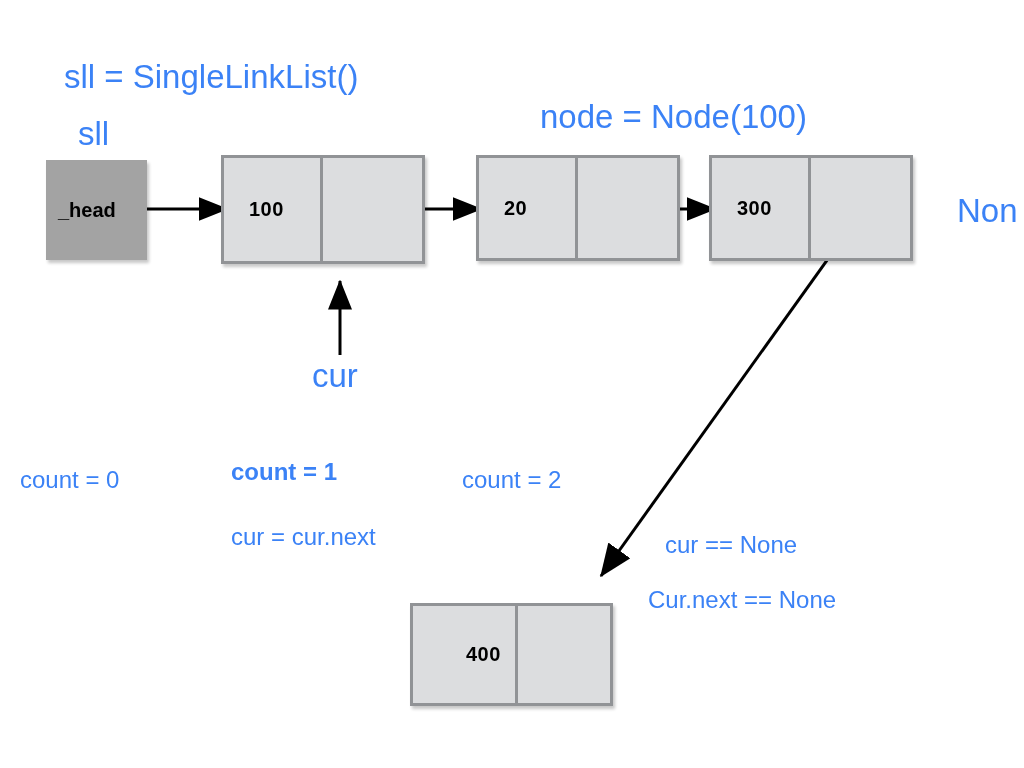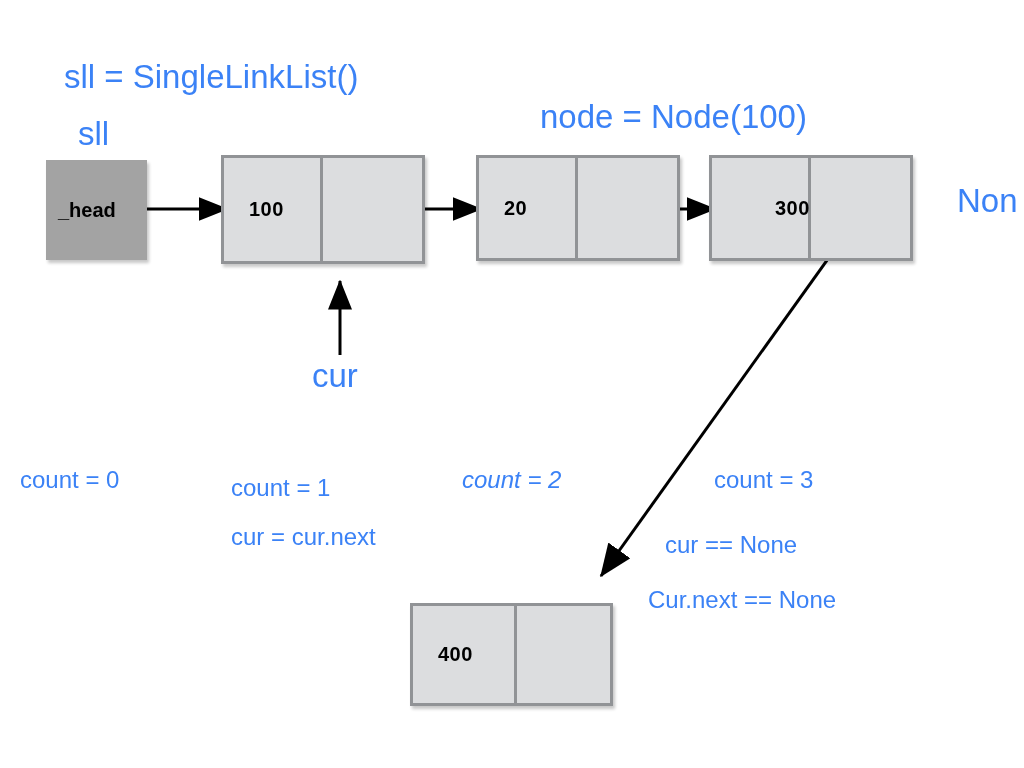--- a/index.html
+++ b/index.html
@@ -136,44 +136,43 @@
   </div>
 
   <div class="node" style="left:476px; top:155px; width:204px; height:106px;text-align:center;">
     <div class="cell cell-data" style="width:99px;">
       <span class="val">20</span>
     </div>
     <div class="cell cell-next" style="width:99px;"></div>
   </div>
 
   <div class="node" style="left:709px; top:155px; width:204px; height:106px;">
-    <div class="cell cell-data" style="width:99px;padding-left:38px;">
+    <div class="cell cell-data" style="width:99px;">
       <span class="val">300</span>
     </div>
     <div class="cell cell-next" style="width:99px;"></div>
   </div>
 
-  <div class="label label-lg" style="left:957px; top:184px;text-align:center;">Non</div>
+  <div class="label label-lg" style="left:957px; top:194px;text-align:center;">Non</div>
 
   <div class="label label-lg" style="left:312px; top:359px;">cur</div>
 
   <div class="label label-md" style="left:20px; top:468px;">count = 0</div>
 
-  <div class="label label-md" style="left:231px; top:476px;">count = 1</div>
+  <div class="label label-md" style="left:231px; top:460px;font-weight:bold;">count = 1</div>
 
-  <div class="label label-md" style="left:462px; top:468px;font-style:italic;">count = 2</div>
+  <div class="label label-md" style="left:462px; top:468px;">count = 2</div>
 
-  <div class="label label-md" style="left:714px; top:468px;">count = 3</div>
 
   <div class="label label-md" style="left:231px; top:525px;">cur = cur.next</div>
 
   <div class="label label-md" style="left:665px; top:533px;">cur == None</div>
 
   <div class="label label-md" style="left:648px; top:588px;text-align:right;">Cur.next == None</div>
 
   <div class="node" style="left:410px; top:603px; width:203px; height:103px;">
-    <div class="cell cell-data" style="width:110px;">
+    <div class="cell cell-data" style="width:110px;padding-left:28px;">
       <span class="val">400</span>
     </div>
     <div class="cell cell-next" style="width:98px;"></div>
   </div>
 
 </div>
 
 </body></html>

